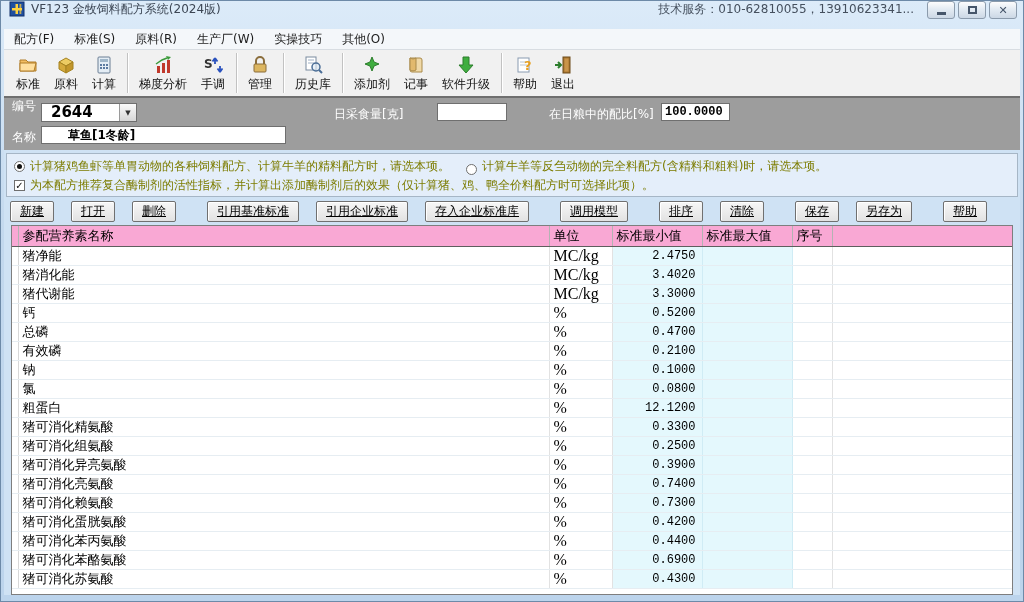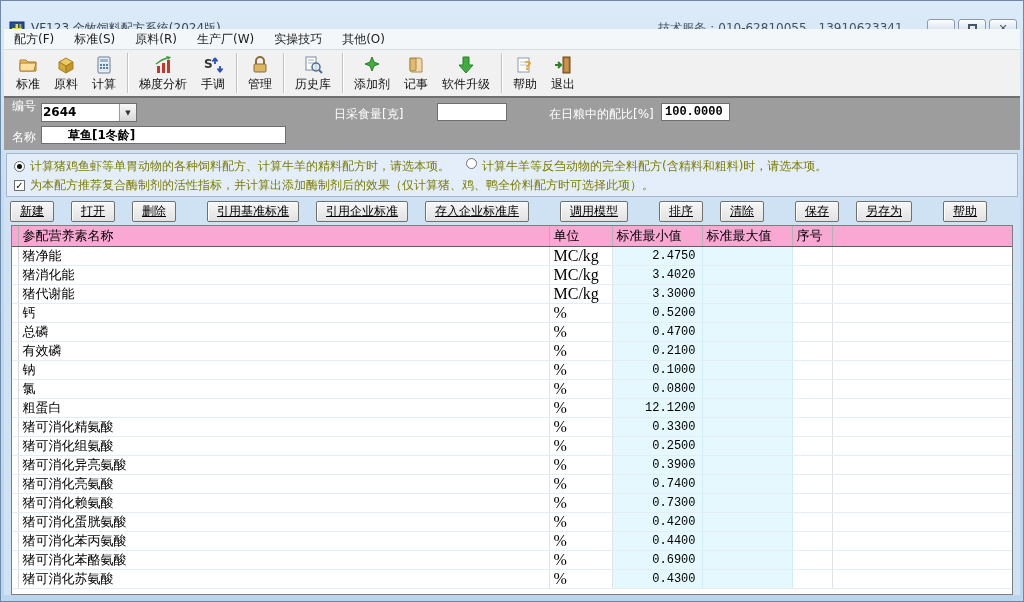--- a/index.html
+++ b/index.html
@@ -7,21 +7,21 @@
     width: 1024px; height: 602px; overflow: hidden;
     font-family: "DejaVu Sans", "Liberation Sans", sans-serif;
     background: #e8e8e8;
   }
   .window {
     position: relative; width: 1024px; height: 602px;
     border: 1px solid #6d8aa8;
     background: linear-gradient(180deg, #dcebf9, #c2d8ee 40%, #bcd4ec);
   }
   
-  .titlebar { height: 36px; display: flex; align-items: flex-end; padding: 0 6px 0 8px; }
+  .titlebar { height: 36px; display: flex; align-items: flex-start; padding: 0 6px 0 8px; }
   .app-icon { width: 16px; height: 16px; flex: none; display: inline-flex; }
   .title-text { font-size: 12px; color: #3c4654; margin-left: 6px; white-space: nowrap; }
   .service-text { margin-left: auto; font-size: 12px; color: #45505e; white-space: nowrap; margin-right: 10px; }
   .winbtn {
     width: 28px; height: 18px; margin-left: 3px; flex: none;
     border: 1px solid #8b9bac; border-radius: 3px;
     background: linear-gradient(#fdfdfd, #e3ebf3 45%, #ccd8e5);
     display: inline-flex; align-items: center; justify-content: center;
     cursor: default;
   }
@@ -47,39 +47,39 @@
   .tb-label { margin-top: 1px; }
   .tb-sep { width: 1px; height: 40px; background: #c2c2c2; box-shadow: 1px 0 0 #ffffff; margin: 0 4px; flex: none; }
   
   .formarea { height: 52px; flex: none; background: #9d9d9d; position: relative; }
   .f-label { position: absolute; font-size: 12px; color: #ffffff; white-space: nowrap; }
   .f-input {
     position: absolute; height: 18px; border: 1px solid #6f6f6f; background: #fff;
     font-family: "DejaVu Sans", sans-serif; font-size: 12px; font-weight: 700; padding: 0 3px; color: #000;
   }
   .dropdown { position: absolute; width: 96px; height: 19px; background: #fff; border: 1px solid #6f6f6f; display: flex; }
-  .dd-value { flex: 1; font-size: 12px; font-weight: 700; line-height: 17px; padding-left: 1px; color: #000; }
+  .dd-value { flex: 1; font-size: 15px; font-weight: 700; line-height: 17px; padding-left: 9px; color: #000; }
   .dd-btn { width: 17px; flex: none; background: linear-gradient(#fafafa, #d7d7d7); border-left: 1px solid #9a9a9a; font-size: 7px; color: #333; display: flex; align-items: center; justify-content: center; }
   
   .options {
     margin: 3px 2px 0; height: 44px; flex: none;
     background: #e4eefa; border: 1px solid #a6b6c6;
     padding: 3px 4px 0 7px; font-size: 12px; color: #7c7c00; overflow: hidden;
   }
   .opt-line { height: 19px; display: flex; align-items: center; white-space: nowrap; overflow: hidden; }
   .radio {
     width: 11px; height: 11px; border-radius: 50%; background: #fff; border: 1px solid #6f6f6f;
     display: inline-flex; align-items: center; justify-content: center; margin-right: 5px; flex: none;
   }
   .radio .dot { width: 5px; height: 5px; border-radius: 50%; background: #111; }
   .checkbox {
     width: 11px; height: 11px; background: #fff; border: 1px solid #6f6f6f;
     font-size: 10px; line-height: 9px; font-weight: bold; color: #111; text-align: center; margin-right: 5px; flex: none;
   }
-  .radio2-wrap { margin-left: 16px; display: inline-flex; align-items: flex-start; }
+  .radio2-wrap { margin-left: 16px; display: inline-flex; align-items: flex-end; }
   
   .actions { margin-top: 3px; height: 23px; flex: none; display: flex; align-items: center; padding-left: 6px; gap: 16px; }
   .act-btn {
     height: 21px; padding: 0 9px; margin-right: 1px; font-size: 12px; color: #000;
     text-decoration: underline; white-space: nowrap;
     background: linear-gradient(#f7f7f7, #e2e2e2); border: 1px solid #707070;
     box-shadow: inset 1px 1px 0 #ffffff; border-radius: 2px;
     font-family: "DejaVu Sans", "Liberation Sans", sans-serif; cursor: default;
   }
   .act-btn.gap { margin-left: 14px; }

